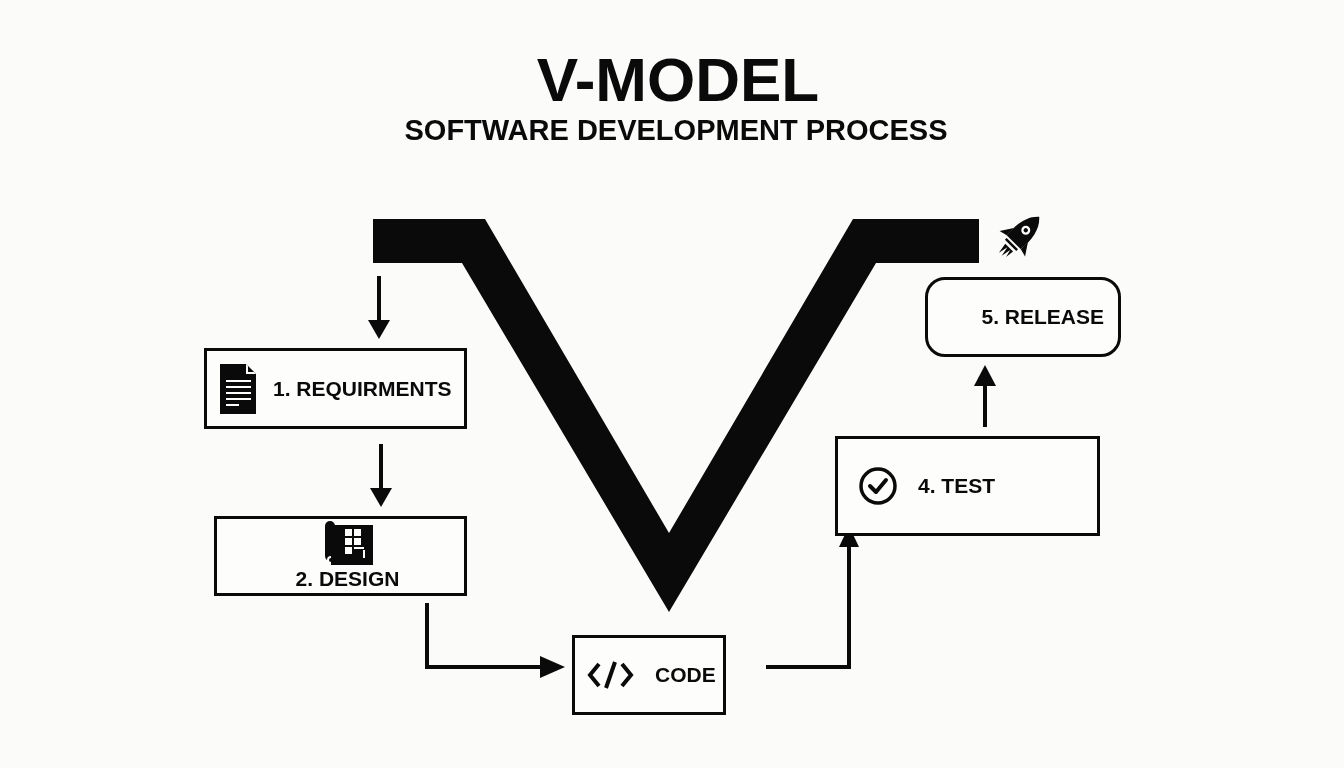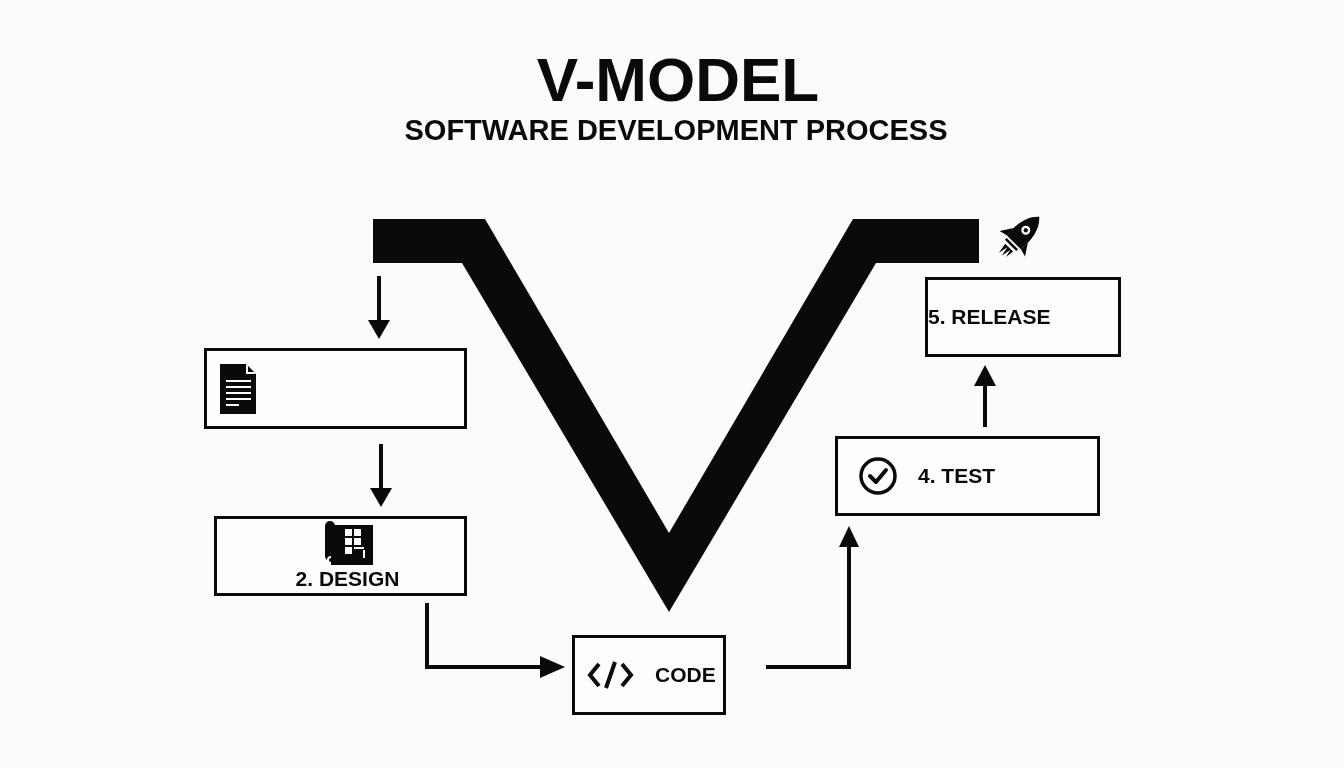--- a/index.html
+++ b/index.html
@@ -81,20 +81,21 @@
       <path d="M1,1 L27,1 L37,11 L37,51 L1,51 Z" fill="#0a0a0a"></path>
       <path d="M27,1 L27,11 L37,11 Z" fill="#fdfdfc"></path>
       <path d="M29,3 L35,9 L29,9 Z" fill="#0a0a0a"></path>
       <rect x="7" y="17" width="25" height="2" fill="#fdfdfc"></rect>
       <rect x="7" y="23" width="25" height="2" fill="#fdfdfc"></rect>
       <rect x="7" y="29" width="25" height="2" fill="#fdfdfc"></rect>
       <rect x="7" y="35" width="25" height="2" fill="#fdfdfc"></rect>
       <rect x="7" y="41" width="13" height="2" fill="#fdfdfc"></rect>
     </svg>
   </span>
+  <span class="lbl" style="margin-left:16px;">1. REQUIRMENTS</span>
 </div>
 
 <div class="box" style="left:214px; top:516px; width:253px; height:80px;flex-direction:column;">
   <span class="ico" style="margin-left:16px; width:52px; height:48px;">
     <svg width="52" height="48" viewBox="0 0 52 48">
       <rect x="2" y="2" width="10" height="40" rx="5" fill="#0a0a0a"></rect>
       <circle cx="8" cy="41" r="4" fill="#fdfdfc"></circle>
       <circle cx="8" cy="41" r="2" fill="#0a0a0a"></circle>
       <path d="M8,6 L50,6 L50,46 L8,46 Z" fill="#0a0a0a"></path>
       <rect x="22" y="10" width="7" height="7" fill="#fdfdfc"></rect>
@@ -113,25 +114,25 @@
   <span class="ico" style="margin-left:12px; width:48px; height:30px;">
     <svg width="48" height="30" viewBox="0 0 48 30">
       <polyline points="12,4 3,15 12,26" fill="none" stroke="#0a0a0a" stroke-width="4" stroke-linejoin="miter"></polyline>
       <line x1="28" y1="2" x2="19" y2="28" stroke="#0a0a0a" stroke-width="4"></line>
       <polyline points="35,4 44,15 35,26" fill="none" stroke="#0a0a0a" stroke-width="4" stroke-linejoin="miter"></polyline>
     </svg>
   </span>
   <span class="lbl" style="margin-left:20px;">CODE</span>
 </div>
 
-<div class="box" style="left:835px; top:436px; width:265px; height:80px;">
+<div class="box" style="left:835px; top:436px; width:265px; height:100px;">
   <span class="ico" style="margin-left:20px; width:40px; height:40px;">
     <svg width="40" height="40" viewBox="0 0 40 40">
       <circle cx="20" cy="20" r="17" fill="none" stroke="#0a0a0a" stroke-width="3.5"></circle>
       <polyline points="12,20 18,26 28,14" fill="none" stroke="#0a0a0a" stroke-width="4" stroke-linecap="round" stroke-linejoin="round"></polyline>
     </svg>
   </span>
   <span class="lbl" style="margin-left:20px;">4. TEST</span>
 </div>
 
-<div class="box" style="left:925px; top:277px; width:196px; height:80px; justify-content:flex-start;">
+<div class="box" style="left:925px; top:277px; width:196px; height:80px; justify-content:flex-end;border-radius:20px;">
   <span class="lbl" style="margin-right:14px;">5. RELEASE</span>
 </div>
 
 </body></html>

